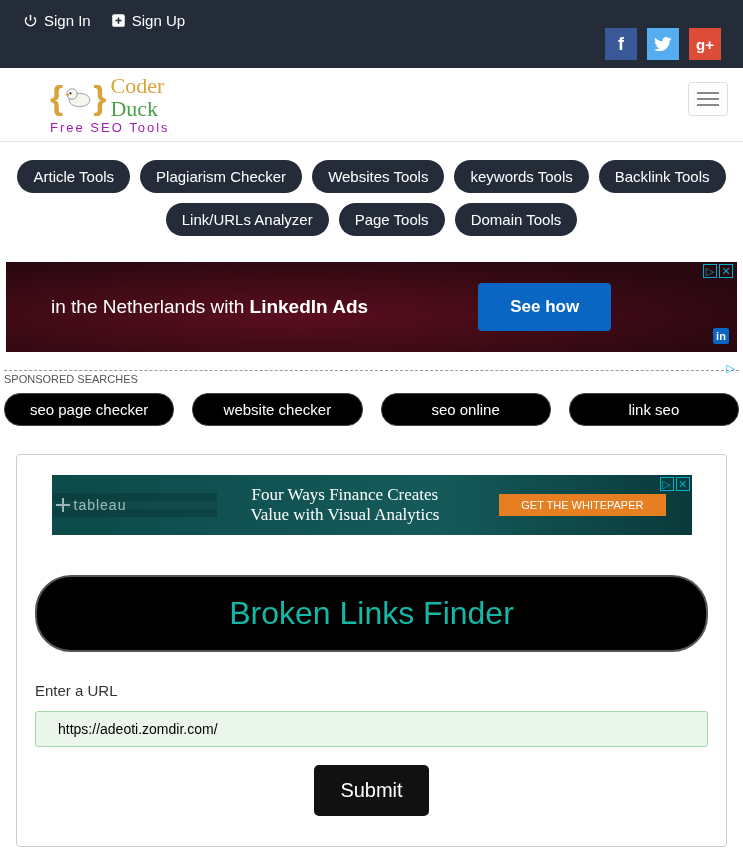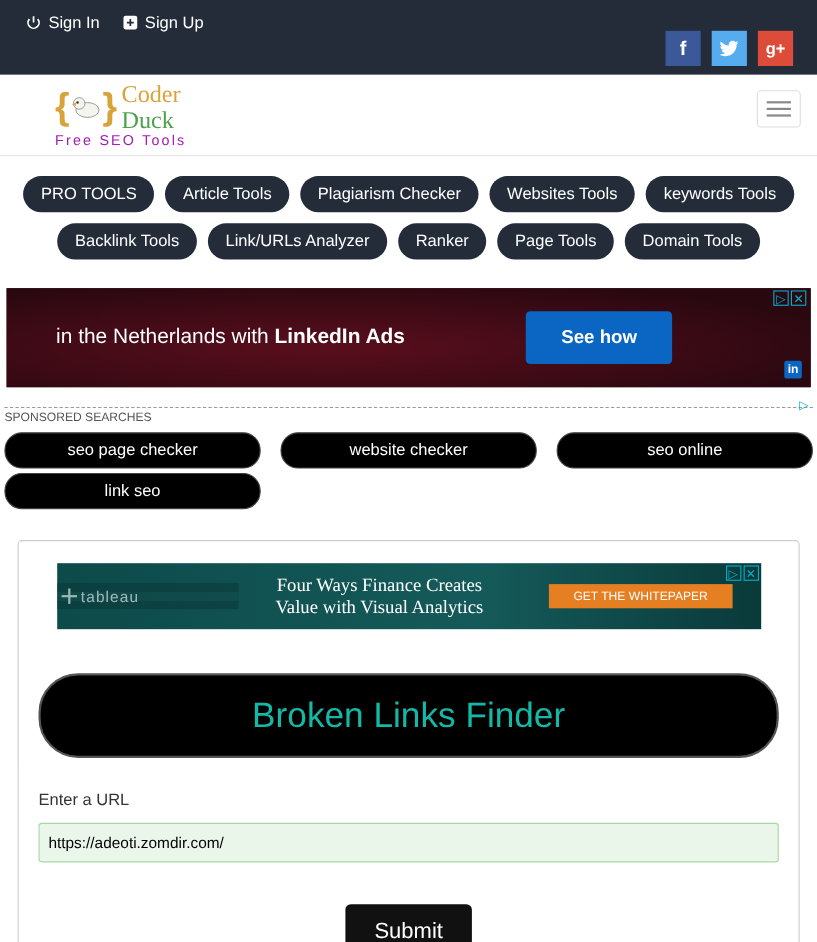--- a/index.html
+++ b/index.html
@@ -37,36 +37,36 @@
 .ad1 .cta { margin-left: 110px; background: #0a66c2; color: #fff; padding: 14px 32px; border-radius: 4px; font-size: 17px; font-weight: 600; cursor: pointer; }
 .ad1 .liicon { position: absolute; right: 8px; bottom: 8px; width: 16px; height: 16px; background:#0a66c2; color:#fff; font-size:11px; font-weight:bold; display:flex; align-items:center; justify-content:center; border-radius:2px;}
 .adx { position: absolute; right: 4px; top: 2px; display:flex; gap:2px;}
 .adx span{ width:14px; height:14px; color:#00aecd; font-size:11px; border:1px solid #00aecd; display:flex; align-items:center; justify-content:center; cursor:pointer;}
 
 
 .sponsored-wrap { margin: 18px 4px 0; }
 .sponsored-hr { border-top: 1px dashed #999; position: relative; margin-bottom:6px; }
 .sponsored-label { position: relative; top:-1px; background:#fff; font-size:11px; color:#555; padding-right:6px; }
 .sponsored-ad { position:absolute; right:4px; top:-9px; color:#00aecd; font-size:11px; }
-.sp-grid { display: grid; grid-template-columns: 1fr 1fr 1fr; gap: 4px 18px; margin-bottom: 28px; }
+.sp-grid { display: grid; grid-template-columns: 1fr 1fr 1fr 1fr; gap: 23px 18px; margin-bottom: 28px; }
 .sp-pill { background:#000; color:#fff; text-align:center; padding: 7px; border-radius: 16px; font-size: 15px; cursor:pointer; border:1px solid #444;}
 
 
 .panel { border:1px solid #ccc; border-radius:4px; margin: 4px 16px; padding: 20px 18px 30px; }
 .ad2 { width: 640px; height: 60px; margin: 0 auto 40px; background: linear-gradient(90deg, #0d4a4a 0%, #155a5a 60%, #0a3a3a 100%); color:#fff; display:flex; align-items:center; position:relative; }
 .ad2-left { width:165px; font-size:10px; opacity:.6; padding:4px; background: repeating-linear-gradient(#0a3a3a, #0a3a3a 8px, #134848 8px, #134848 16px);}
 .ad2-center { flex:1; text-align:center; font-size:17px; line-height:1.2;font-family:Liberation Serif, serif; }
 .ad2-cta { background:#e67e22; color:#fff; padding:5px 22px; font-size:11px; margin:0 26px; cursor:pointer;}
 .ad2 .adx { top:2px; right:2px; }
 
 .tool-title-wrap { background:#000; border:2px solid #555; border-radius:36px; padding:18px; text-align:center; margin:0 0 30px; }
 .tool-title { color:#14b8a6; font-size:32px; font-weight:400; }
 
 .field-label { font-size:15px; color:#333; margin-bottom:12px; display:block; }
-.url-input { width:100%; padding:9px 8px; font-size:14px; border:1px solid #a5d8a5; background:#eaf6ea; border-radius:3px; margin-bottom:38px; }
+.url-input { width:100%; padding:9px 22px; font-size:14px; border:1px solid #a5d8a5; background:#eaf6ea; border-radius:3px; margin-bottom:18px; }
 
 .submit-wrap { text-align:center; }
 .submit-btn { background:#111; color:#fff; border:none; padding:14px 26px; font-size:20px; border-radius:5px; cursor:pointer; }
 
 .tableau-logo { color:#fff; font-size:14px; letter-spacing:1px; display:flex; align-items:center; gap:4px;}
 .tableau-mark { display:inline-block; width:14px; height:14px; position:relative;}
 .tableau-mark::before, .tableau-mark::after { content:""; position:absolute; background:#fff;}
 .tableau-mark::before { left:6px; top:0; width:2px; height:14px;}
 .tableau-mark::after { top:6px; left:0; height:2px; width:14px;}
 </style>
@@ -130,28 +130,26 @@
     </div>
   </div>
   <div class="hamburger">
     <span></span>
     <span></span>
     <span></span>
   </div>
 </div>
 
 <div class="nav-pills">
-  <div class="pill">PRO TOOLS</div>
   <div class="pill">Article Tools</div>
   <div class="pill">Plagiarism Checker</div>
   <div class="pill">Websites Tools</div>
   <div class="pill">keywords Tools</div>
   <div class="pill">Backlink Tools</div>
   <div class="pill">Link/URLs Analyzer</div>
-  <div class="pill">Ranker</div>
   <div class="pill">Page Tools</div>
   <div class="pill">Domain Tools</div>
 </div>
 
 <div class="ad1">
   <div class="adx">
     <span>▷</span>
     <span>✕</span>
   </div>
   <div class="reach">

